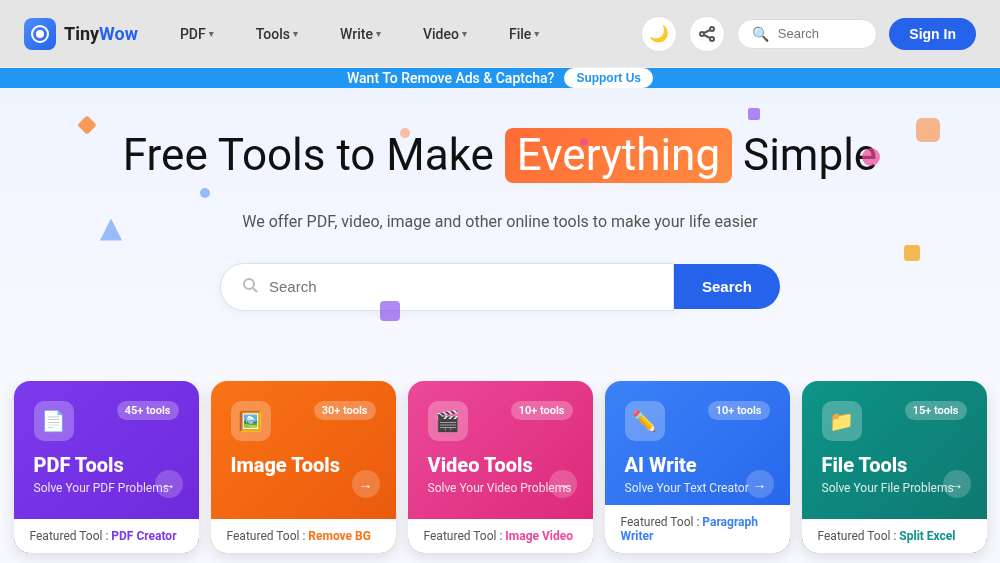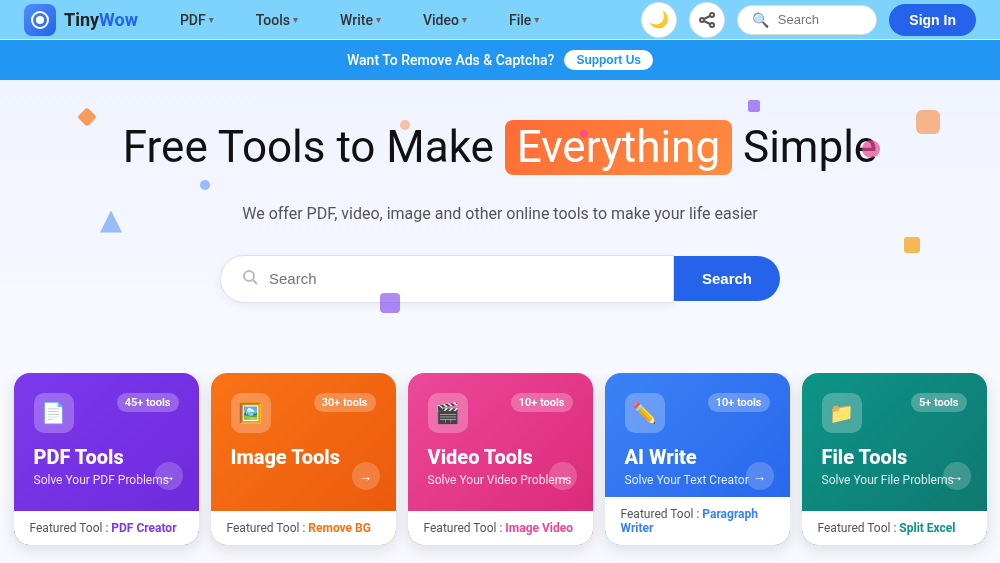--- a/index.html
+++ b/index.html
@@ -1,21 +1,21 @@
 <!DOCTYPE html>
 <html><head>
   <meta charset="utf-8">
   <style>
     * { box-sizing: border-box; margin: 0; padding: 0; }
     body { font-family: -apple-system, BlinkMacSystemFont, 'Segoe UI', Roboto, sans-serif; background: #f8f9ff; overflow-x: hidden; }
 
     
     .navbar {
-      display: flex; align-items: center; padding: 0 24px; height: 40px;
-      background: #7dd3fc; border-bottom: 1px solid #eee; position: relative; z-index: 10;
+      display: flex; align-items: center; padding: 0 24px; height: 68px;
+      background: #e5e5e5; border-bottom: 1px solid #eee; position: relative; z-index: 10;
     }
     .logo-wrap { display: flex; align-items: center; gap: 8px; margin-right: 32px; }
     .logo-icon {
       width: 32px; height: 32px; background: linear-gradient(135deg, #4f8ef7, #2563eb);
       border-radius: 8px; display: flex; align-items: center; justify-content: center;
       color: #fff; font-size: 16px; font-weight: 900;
     }
     .logo-text { font-size: 18px; font-weight: 700; }
     .logo-tiny { color: #222; }
     .logo-wow { color: #2563eb; }
@@ -36,21 +36,21 @@
       border-radius: 20px; padding: 6px 14px; background: #fff; width: 140px;
     }
     .search-box-nav input { border: none; outline: none; font-size: 13px; color: #999; width: 100%; background: transparent; }
     .sign-in-btn {
       background: #2563eb; color: #fff; border: none; border-radius: 20px;
       padding: 8px 20px; font-size: 14px; font-weight: 600; cursor: pointer;
     }
 
     
     .promo-banner {
-      background: #2196f3; color: #fff; text-align: center; padding: 10px;
+      background: #2196f3; color: #fff; text-align: center; 
       font-size: 14px; font-weight: 500; display: flex; align-items: center; justify-content: center; gap: 10px;
     }
     .support-btn {
       background: #fff; color: #2196f3; border: none; border-radius: 12px;
       padding: 3px 12px; font-size: 12px; font-weight: 600; cursor: pointer;
     }
 
     
     .hero {
       text-align: center; padding: 40px 20px 30px; position: relative; overflow: hidden;
@@ -286,21 +286,21 @@
     </div>
     <div class="card-featured">
       <span>Featured Tool :</span>
       <span class="featured-link ai-feat"> Paragraph Writer</span>
     </div>
   </div>
     <div class="tool-card card-file">
     <div>
       <div class="card-top">
         <div class="card-icon">📁</div>
-        <span class="card-badge">5+ tools</span>
+        <span class="card-badge">15+ tools</span>
       </div>
       <div class="card-title">File Tools</div>
       <div class="card-sub">Solve Your File Problems</div>
       <div class="card-arrow">→</div>
     </div>
     <div class="card-featured">
       <span>Featured Tool :</span>
       <span class="featured-link file-feat"> Split Excel</span>
     </div>
   </div>

